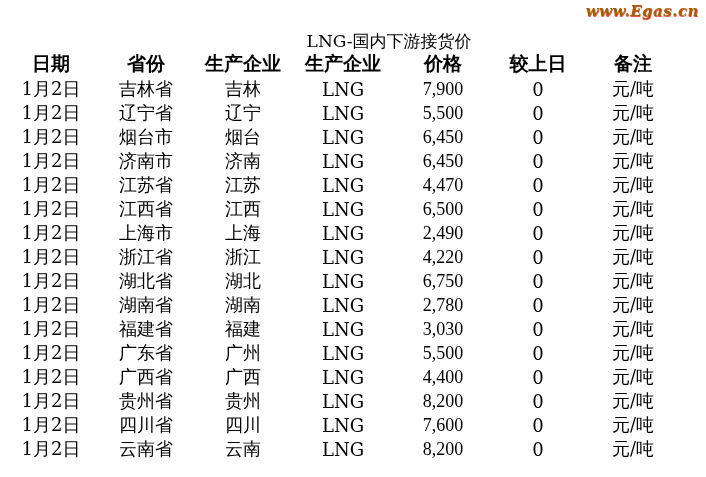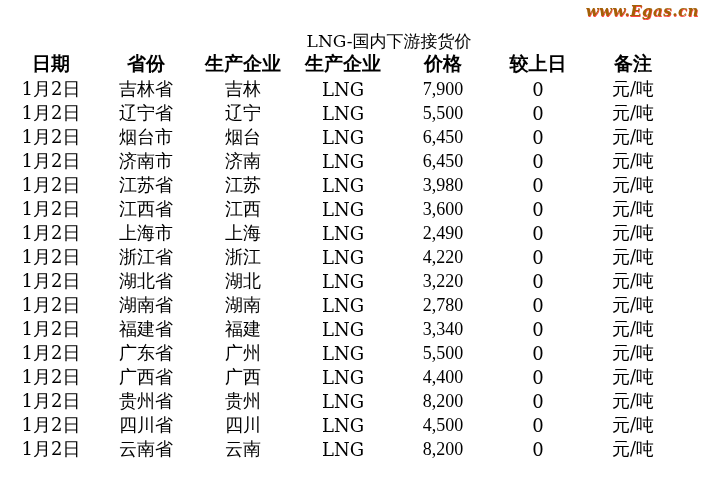--- a/index.html
+++ b/index.html
@@ -122,30 +122,30 @@
         <td class="c3">LNG</td>
         <td class="c4">6,450</td>
         <td class="c5">0</td>
         <td class="c6">元/吨</td>
       </tr>
       <tr>
         <td class="c0">1月2日</td>
         <td class="c1">江苏省</td>
         <td class="c2">江苏</td>
         <td class="c3">LNG</td>
-        <td class="c4">3,980</td>
+        <td class="c4">4,470</td>
         <td class="c5">0</td>
         <td class="c6">元/吨</td>
       </tr>
       <tr>
         <td class="c0">1月2日</td>
         <td class="c1">江西省</td>
         <td class="c2">江西</td>
         <td class="c3">LNG</td>
-        <td class="c4">3,600</td>
+        <td class="c4">6,500</td>
         <td class="c5">0</td>
         <td class="c6">元/吨</td>
       </tr>
       <tr>
         <td class="c0">1月2日</td>
         <td class="c1">上海市</td>
         <td class="c2">上海</td>
         <td class="c3">LNG</td>
         <td class="c4">2,490</td>
         <td class="c5">0</td>
@@ -158,39 +158,39 @@
         <td class="c3">LNG</td>
         <td class="c4">4,220</td>
         <td class="c5">0</td>
         <td class="c6">元/吨</td>
       </tr>
       <tr>
         <td class="c0">1月2日</td>
         <td class="c1">湖北省</td>
         <td class="c2">湖北</td>
         <td class="c3">LNG</td>
-        <td class="c4">3,220</td>
+        <td class="c4">6,750</td>
         <td class="c5">0</td>
         <td class="c6">元/吨</td>
       </tr>
       <tr>
         <td class="c0">1月2日</td>
         <td class="c1">湖南省</td>
         <td class="c2">湖南</td>
         <td class="c3">LNG</td>
         <td class="c4">2,780</td>
         <td class="c5">0</td>
         <td class="c6">元/吨</td>
       </tr>
       <tr>
         <td class="c0">1月2日</td>
         <td class="c1">福建省</td>
         <td class="c2">福建</td>
         <td class="c3">LNG</td>
-        <td class="c4">3,340</td>
+        <td class="c4">3,030</td>
         <td class="c5">0</td>
         <td class="c6">元/吨</td>
       </tr>
       <tr>
         <td class="c0">1月2日</td>
         <td class="c1">广东省</td>
         <td class="c2">广州</td>
         <td class="c3">LNG</td>
         <td class="c4">5,500</td>
         <td class="c5">0</td>
@@ -212,21 +212,21 @@
         <td class="c3">LNG</td>
         <td class="c4">8,200</td>
         <td class="c5">0</td>
         <td class="c6">元/吨</td>
       </tr>
       <tr>
         <td class="c0">1月2日</td>
         <td class="c1">四川省</td>
         <td class="c2">四川</td>
         <td class="c3">LNG</td>
-        <td class="c4">4,500</td>
+        <td class="c4">7,600</td>
         <td class="c5">0</td>
         <td class="c6">元/吨</td>
       </tr>
       <tr>
         <td class="c0">1月2日</td>
         <td class="c1">云南省</td>
         <td class="c2">云南</td>
         <td class="c3">LNG</td>
         <td class="c4">8,200</td>
         <td class="c5">0</td>

